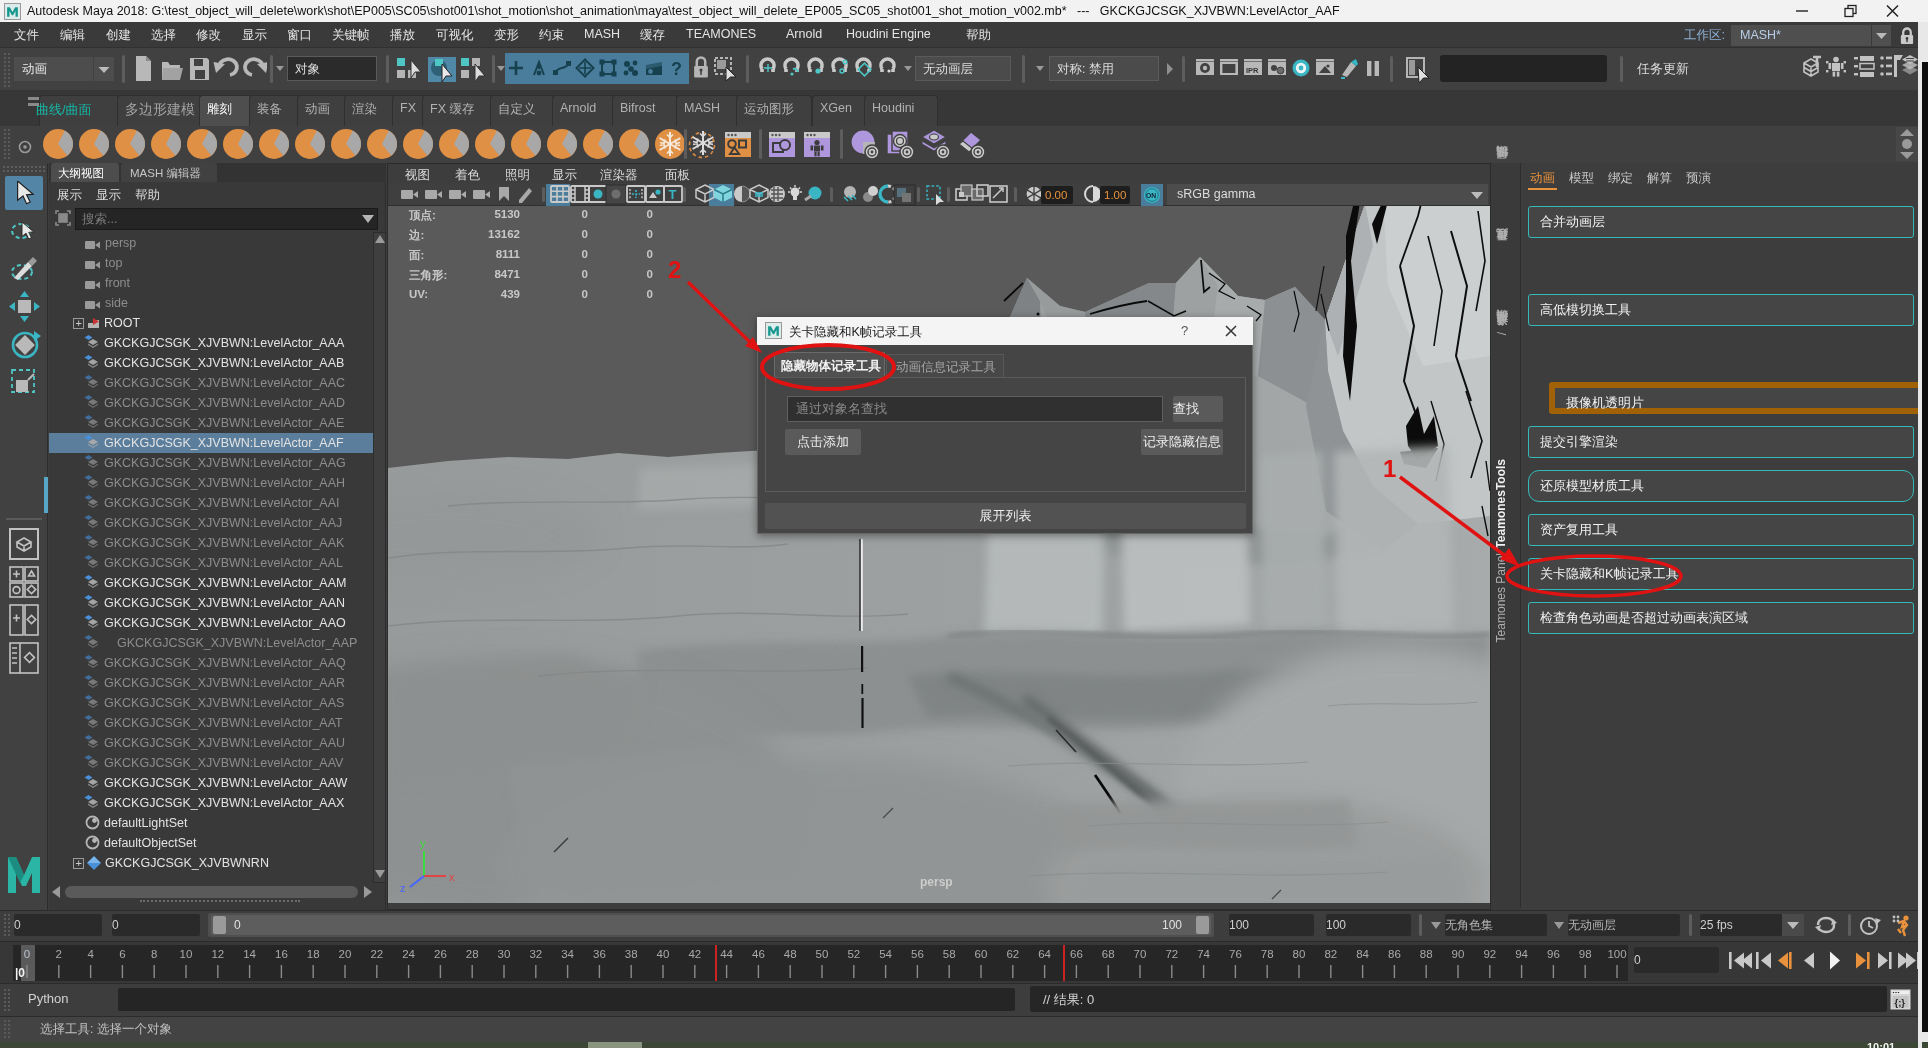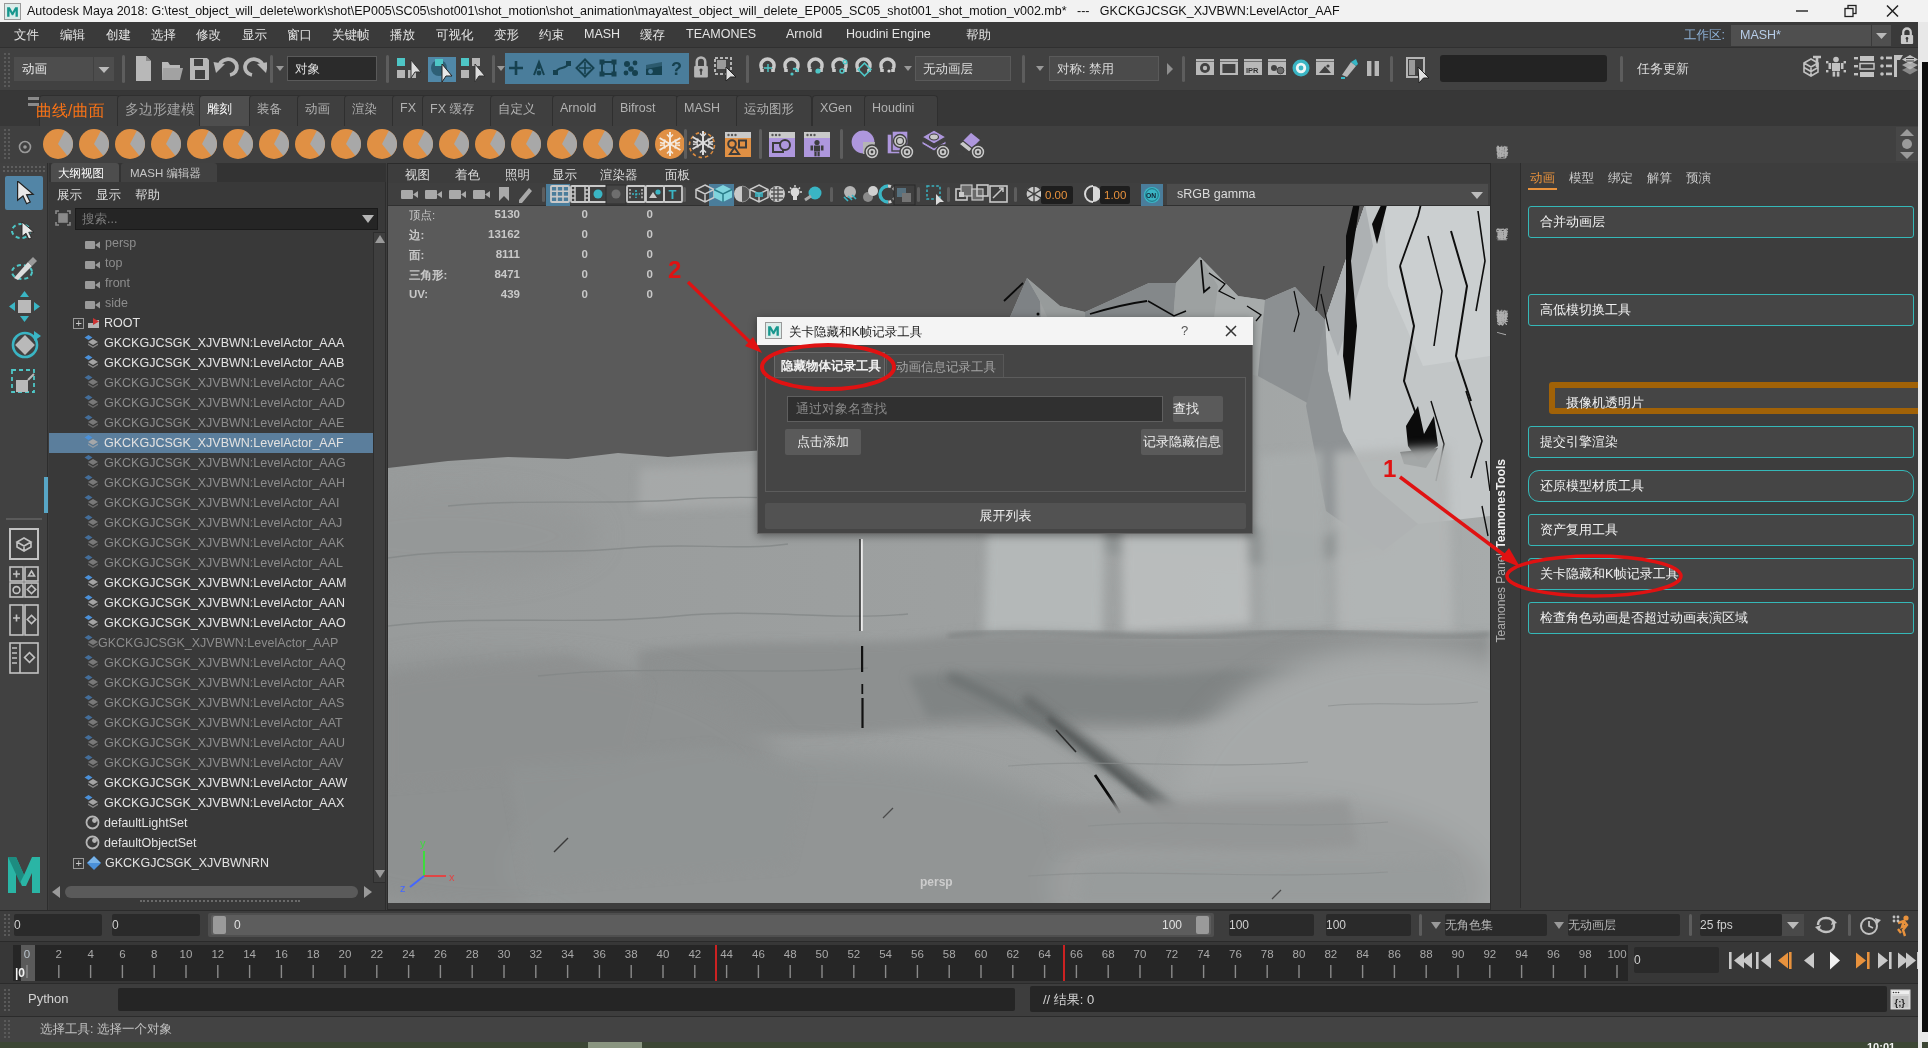--- a/index.html
+++ b/index.html
@@ -289,21 +289,21 @@
         <path d="M110 2 L118 6.5 L110 11 L102 6.5 Z"></path>
         <path d="M102 12 L110 16.5 L118 12 L110 8 Z" opacity=".8"></path>
         <path d="M102 17 L110 21.5 L118 17 L110 13 Z" opacity=".55"></path>
         <path d="M106 5.5 l8 0 M106 8 l8 0" stroke="#414141" stroke-width="1.2"></path>
       </g>
 </svg>
 <div class="abs" style="left:0;top:91px;width:1921px;height:35px;background:#373737"></div>
 <div class="abs" style="left:28px;top:97px;width:14px;height:3px;background:#8a8a8a"></div>
     <div class="abs" style="left:28px;top:103px;width:14px;height:3px;background:#8a8a8a"></div>
 <div class="abs" style="left:39px;top:95px;width:81px;height:31px;background:#3f3f3f;border-radius:4px 4px 0 0;border:1px solid #2f2f2f;border-bottom:none"></div>
-<div class="tx" style="left:36px;top:101px;font-size:16px;color:#f97316">曲线/曲面</div>
+<div class="tx" style="left:36px;top:101px;font-size:13px;color:#14b8a6">曲线/曲面</div>
 <div class="abs" style="left:117px;top:95px;width:86px;height:31px;background:#3f3f3f;border-radius:4px 4px 0 0;border:1px solid #2f2f2f;border-bottom:none"></div>
 <div class="tx" style="left:125px;top:101px;font-size:14px;color:#a3a3a3">多边形建模</div>
 <div class="abs" style="left:199px;top:95px;width:54px;height:31px;background:#4e4e4e;border-radius:4px 4px 0 0;border:1px solid #2f2f2f;border-bottom:none"></div>
 <div class="tx" style="left:207px;top:101px;font-size:12.5px;color:#fff">雕刻</div>
 <div class="abs" style="left:249px;top:95px;width:54px;height:31px;background:#3f3f3f;border-radius:4px 4px 0 0;border:1px solid #2f2f2f;border-bottom:none"></div>
 <div class="tx" style="left:257px;top:101px;font-size:12.5px;color:#b2b2b2">装备</div>
 <div class="abs" style="left:297px;top:95px;width:53px;height:31px;background:#3f3f3f;border-radius:4px 4px 0 0;border:1px solid #2f2f2f;border-bottom:none"></div>
 <div class="tx" style="left:305px;top:101px;font-size:12.5px;color:#b2b2b2">动画</div>
 <div class="abs" style="left:344px;top:95px;width:54px;height:31px;background:#3f3f3f;border-radius:4px 4px 0 0;border:1px solid #2f2f2f;border-bottom:none"></div>
 <div class="tx" style="left:352px;top:101px;font-size:12.5px;color:#b2b2b2">渲染</div>
@@ -733,21 +733,21 @@
           <path d="M4.5 1 L8.5 3.5 L4.5 6 L0.5 3.5 Z" fill="#4a90d9"></path>
         </svg></div>
 <div class="tx" style="left:55px;top:384px;font-size:12.5px;color:#e3e3e3">GKCKGJCSGK_XJVBWN:LevelActor_AAO</div>
 <div class="abs" style="left:35px;top:402px;opacity:0.6"><svg width="18" height="16" viewBox="0 0 18 16">
           <g fill="#aaa">
             <path d="M9 5 L14 8 L9 11 L4 8 Z" opacity=".95"></path>
             <path d="M4 9.5 L9 12.5 L14 9.5 L14 11 L9 14 L4 11 Z" opacity=".7"></path>
           </g>
           <path d="M4.5 1 L8.5 3.5 L4.5 6 L0.5 3.5 Z" fill="#4a90d9"></path>
         </svg></div>
-<div class="tx" style="left:49px;top:404px;font-size:12.5px;color:#8d8d8d">GKCKGJCSGK_XJVBWN:LevelActor_AAP</div>
+<div class="tx" style="left:68px;top:404px;font-size:12.5px;color:#8d8d8d">GKCKGJCSGK_XJVBWN:LevelActor_AAP</div>
 <div class="abs" style="left:35px;top:422px;opacity:0.6"><svg width="18" height="16" viewBox="0 0 18 16">
           <g fill="#aaa">
             <path d="M9 5 L14 8 L9 11 L4 8 Z" opacity=".95"></path>
             <path d="M4 9.5 L9 12.5 L14 9.5 L14 11 L9 14 L4 11 Z" opacity=".7"></path>
           </g>
           <path d="M4.5 1 L8.5 3.5 L4.5 6 L0.5 3.5 Z" fill="#4a90d9"></path>
         </svg></div>
 <div class="tx" style="left:55px;top:424px;font-size:12.5px;color:#8d8d8d">GKCKGJCSGK_XJVBWN:LevelActor_AAQ</div>
 <div class="abs" style="left:35px;top:442px;opacity:0.6"><svg width="18" height="16" viewBox="0 0 18 16">
           <g fill="#aaa">
@@ -1115,21 +1115,21 @@
 <g font-family="Liberation Sans" font-size="11">
 <path d="M36 670 L36 645" stroke="#3ddc3d" stroke-width="2"></path>
 <path d="M36 670 L58 670" stroke="#e04545" stroke-width="2"></path>
 <path d="M36 670 L22 681" stroke="#4466ff" stroke-width="2"></path>
 <text x="32" y="641" fill="#3ddc3d">y</text>
         <text x="61" y="675" fill="#e04545">x</text>
         <text x="12" y="686" fill="#4466ff">z</text>
 </g>
 <text x="532" y="680" font-size="12" font-weight="bold" fill="#cccccc">persp</text>
 </svg>
-<div class="tx" style="left:409px;top:208px;font-size:11.5px;font-weight:normal;color:#c8c8c8">顶点:</div>
+<div class="tx" style="left:409px;top:208px;font-size:11.5px;font-weight:bold;color:#c8c8c8">顶点:</div>
 <div class="tx" style="left:430px;top:208px;width:90px;text-align:right;font-size:11.5px;font-weight:bold;color:#c8c8c8">5130</div>
 <div class="tx" style="left:540px;top:208px;width:48px;text-align:right;font-size:11.5px;font-weight:bold;color:#c8c8c8">0</div>
 <div class="tx" style="left:605px;top:208px;width:48px;text-align:right;font-size:11.5px;font-weight:bold;color:#c8c8c8">0</div>
 <div class="tx" style="left:409px;top:228px;font-size:11.5px;font-weight:bold;color:#c8c8c8">边:</div>
 <div class="tx" style="left:430px;top:228px;width:90px;text-align:right;font-size:11.5px;font-weight:bold;color:#c8c8c8">13162</div>
 <div class="tx" style="left:540px;top:228px;width:48px;text-align:right;font-size:11.5px;font-weight:bold;color:#c8c8c8">0</div>
 <div class="tx" style="left:605px;top:228px;width:48px;text-align:right;font-size:11.5px;font-weight:bold;color:#c8c8c8">0</div>
 <div class="tx" style="left:409px;top:248px;font-size:11.5px;font-weight:bold;color:#c8c8c8">面:</div>
 <div class="tx" style="left:430px;top:248px;width:90px;text-align:right;font-size:11.5px;font-weight:bold;color:#c8c8c8">8111</div>
 <div class="tx" style="left:540px;top:248px;width:48px;text-align:right;font-size:11.5px;font-weight:bold;color:#c8c8c8">0</div>

